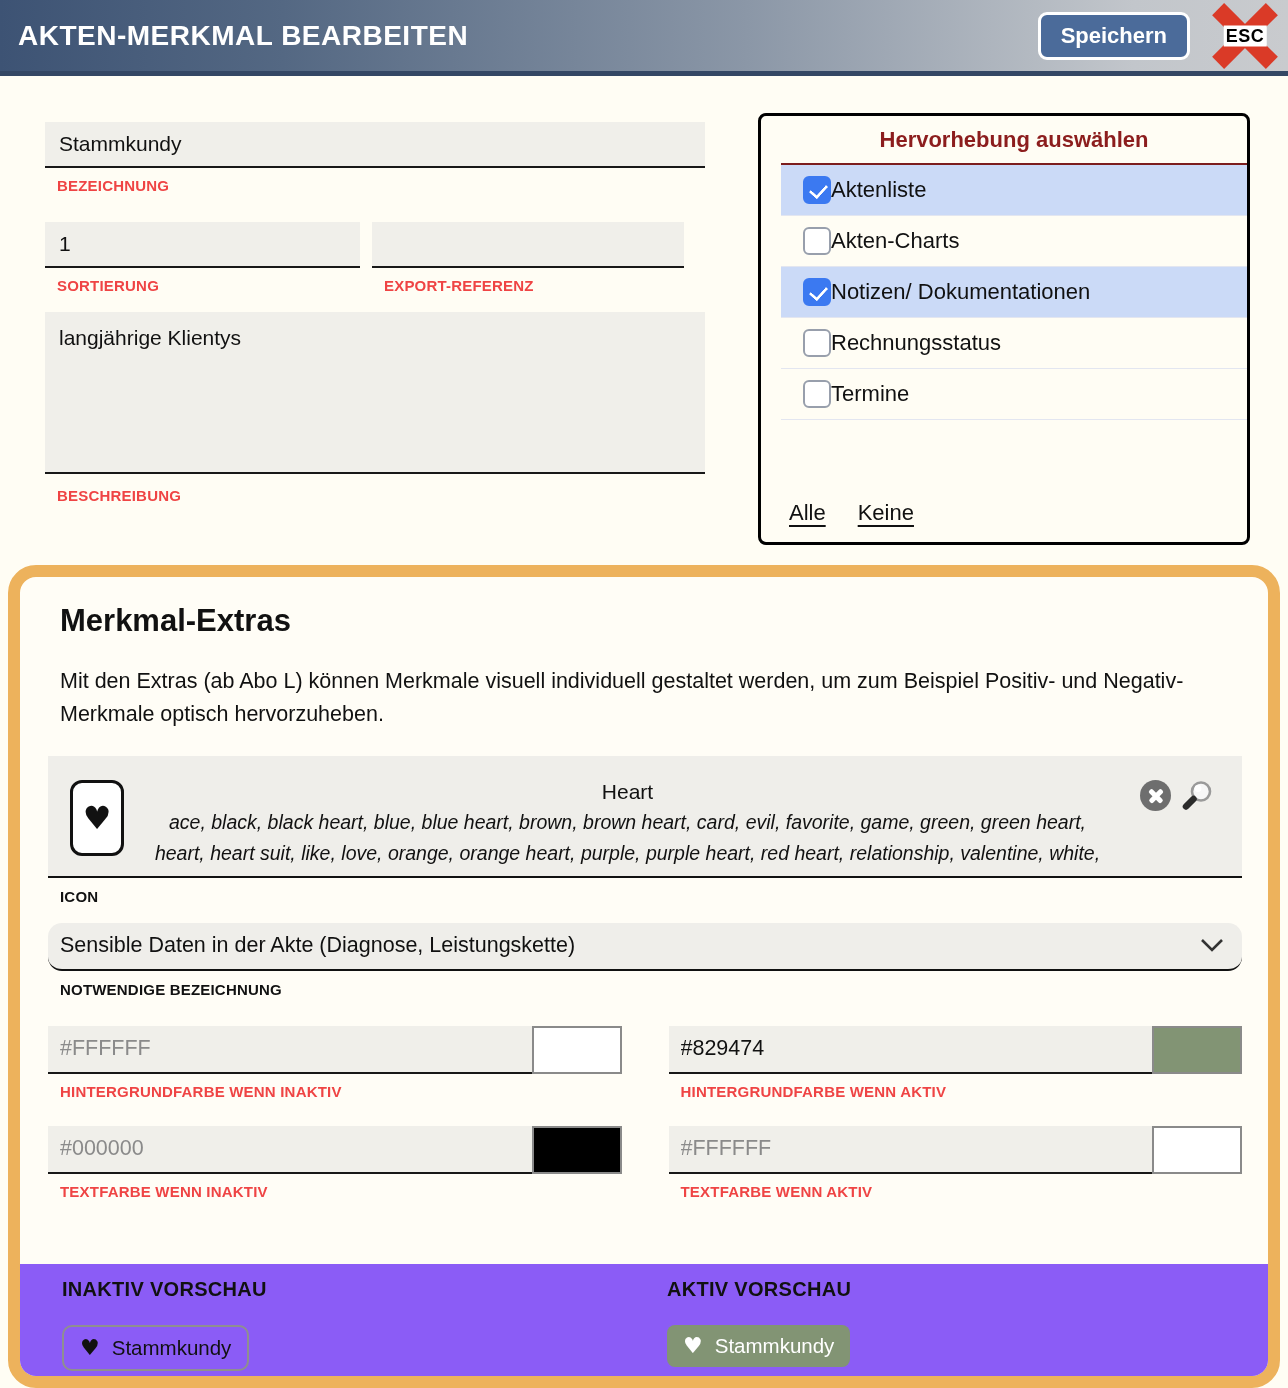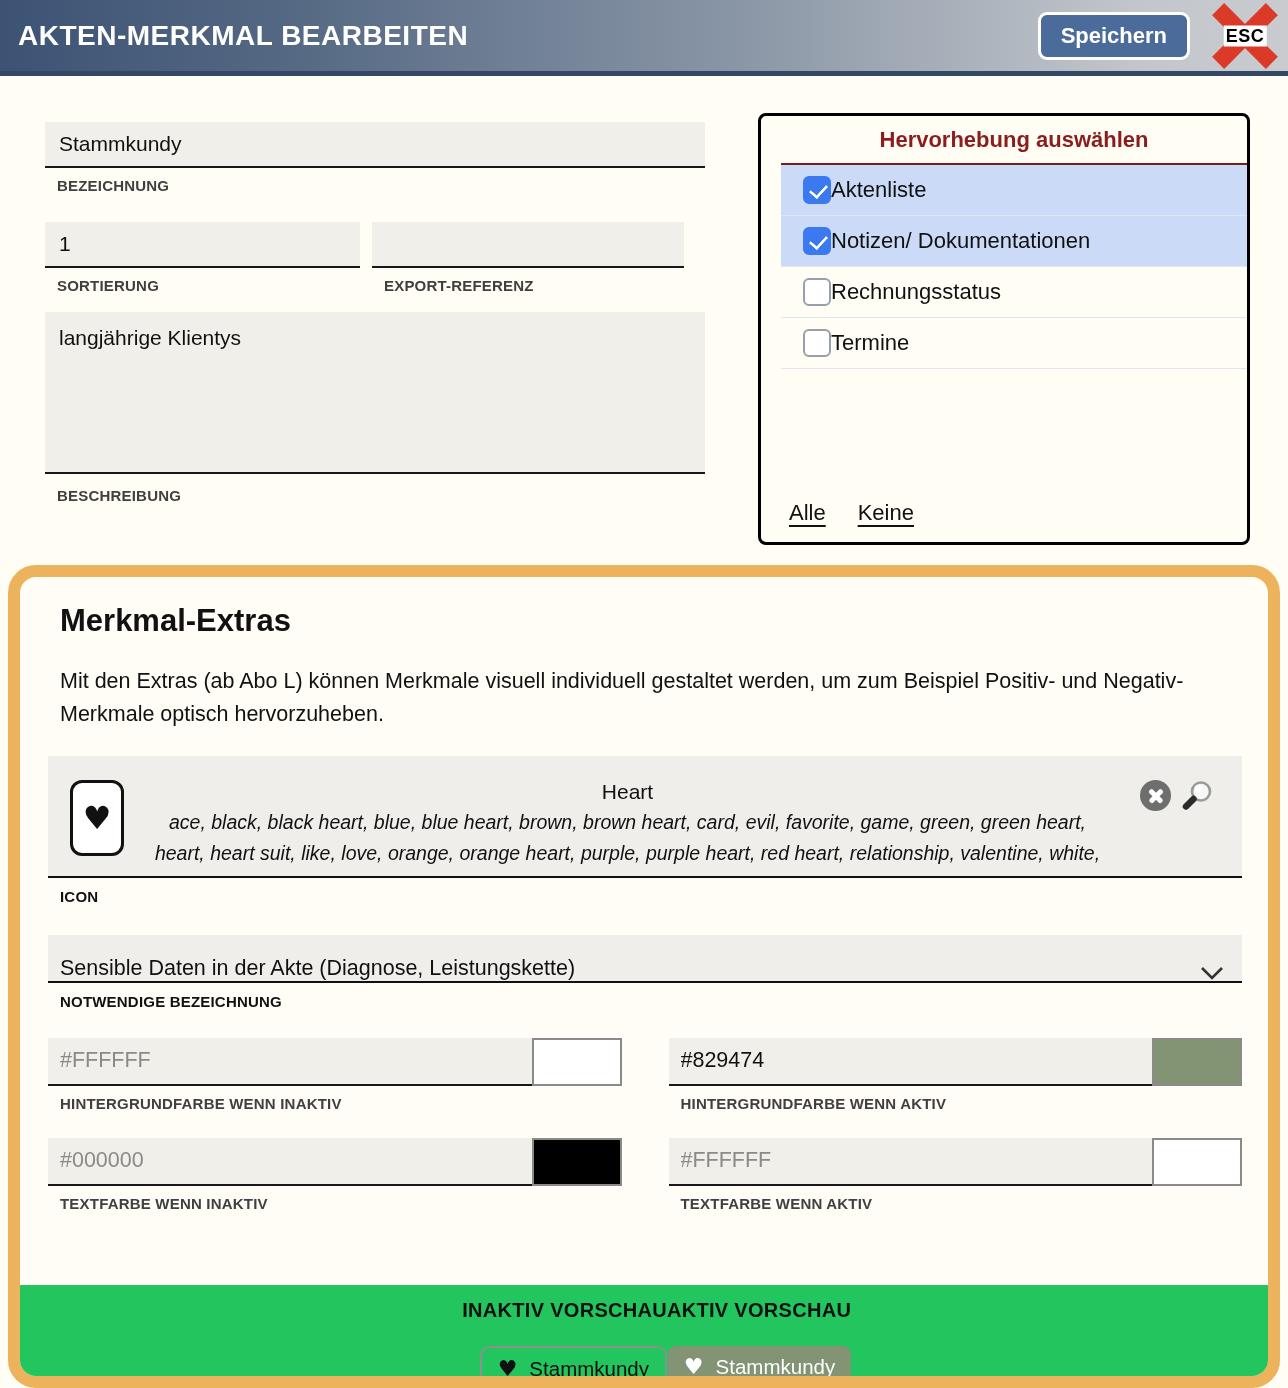--- a/index.html
+++ b/index.html
@@ -40,21 +40,21 @@
   
   .top { position:relative; height:489px; }
   .fld { position:absolute; }
   .tfield {
     width:100%; background:#f0efea; border:none; border-bottom:2px solid #181818;
     height:46px; font-size:21px; padding:0 14px; font-family:inherit; color:#111; outline:none;
   }
   .tfield::placeholder { color:#8a8a8a; }
   textarea.tfield { height:162px; resize:none; padding-top:12px; line-height:1.3; }
   .flabel {
-    display:block; margin:9px 0 0 12px; font-size:15px; font-weight:600; letter-spacing:.2px; color:#404040;
+    display:block; margin:9px 0 0 12px; font-size:15px; font-weight:600; letter-spacing:.2px; color:#ef4444;
   }
   .fld-bez  { left:45px;  top:46px;  width:660px; }
   .fld-sort { left:45px;  top:146px; width:315px; }
   .fld-exp  { left:372px; top:146px; width:312px; }
   .fld-desc { left:45px;  top:236px; width:660px; }
 
   
   .panel {
     position:absolute; left:758px; top:37px; width:492px; height:432px;
     border:3px solid #000; border-radius:8px; background:#fffdf4; overflow:hidden;padding-left:20px;
@@ -103,37 +103,36 @@
   .clear-circle { width:31px; height:31px; border-radius:50%; background:#6e6e6e; position:relative; cursor:pointer; }
   .clear-circle::before, .clear-circle::after {
     content:""; position:absolute; left:50%; top:50%; width:17px; height:4.5px; background:#fff; border-radius:2px;
   }
   .clear-circle::before { transform:translate(-50%,-50%) rotate(45deg); }
   .clear-circle::after  { transform:translate(-50%,-50%) rotate(-45deg); }
   .mag { cursor:pointer; display:block; }
   .under-label { margin:10px 0 0 40px; font-size:15px; font-weight:600; letter-spacing:.2px; }
 
   .select-row {
-    margin:30px 26px 0 28px; height:48px; background:#efeeea; border-bottom:2px solid #111;
-    display:flex; align-items:flex-end; justify-content:space-between;
-    padding:0 18px 0 12px; font-size:21.5px; cursor:pointer;
+    margin:18px 26px 0 28px; height:48px; background:#efeeea; border-bottom:2px solid #111;
+    display:flex; align-items:center; justify-content:space-between;
+    padding:0 18px 0 12px; font-size:21.5px; cursor:pointer;border-radius:14px;
   }
 
   .color-grid {
     display:grid; grid-template-columns:1fr 1fr; column-gap:47px; row-gap:26px;
     margin:28px 26px 0 28px;
   }
   .color-cell .crow { display:flex; align-items:flex-start; }
   .color-cell .tfield { height:48px; font-size:21.5px; padding:0 12px; }
   .swatch { width:90px; height:48px; border:2px solid #8a8a8a; flex:0 0 auto; }
 
   .preview-footer {
-    margin-top:auto; background:#22c55e; height:91px; padding:14px 0 0 42px;
+    margin-top:auto; background:#8b5cf6; height:112px; padding:14px 0 0 42px;
     display:flex;
-    text-align:right;
   }
   .pv-col-inactive { width:605px; }
   .pv-label { font-size:20px; font-weight:700; letter-spacing:.3px; }
   .chip {
     margin-top:24px; display:inline-flex; align-items:center; gap:12px;
     font-size:20.5px; padding:9px 16px; border-radius:10px; cursor:default;
   }
   .chip.inactive { border:2px solid #8f8f8f; color:#111; background:transparent; }
   .chip.active { color:#fff; border-radius:8px; }
   .chip .heart-glyph { font-size:22px; color:inherit; }
@@ -174,20 +173,24 @@
     <span class="flabel">BESCHREIBUNG</span>
   </div>
 
   <div class="panel">
     <div class="panel-title">Hervorhebung auswählen</div>
 
     <div class="opt-row checked">
       <span class="cbx"></span>
       <span>Aktenliste</span>
     </div>
+    <div class="opt-row">
+      <span class="cbx"></span>
+      <span>Akten-Charts</span>
+    </div>
     <div class="opt-row checked">
       <span class="cbx"></span>
       <span>Notizen/ Dokumentationen</span>
     </div>
     <div class="opt-row">
       <span class="cbx"></span>
       <span>Rechnungsstatus</span>
     </div>
     <div class="opt-row">
       <span class="cbx"></span>

